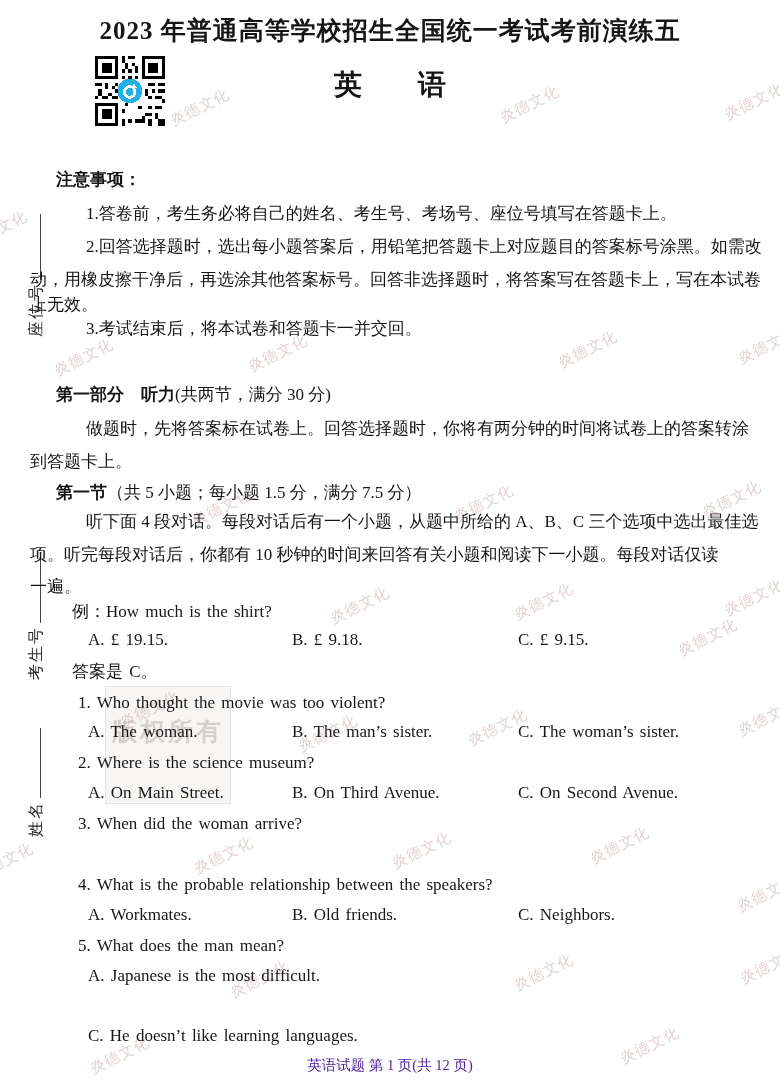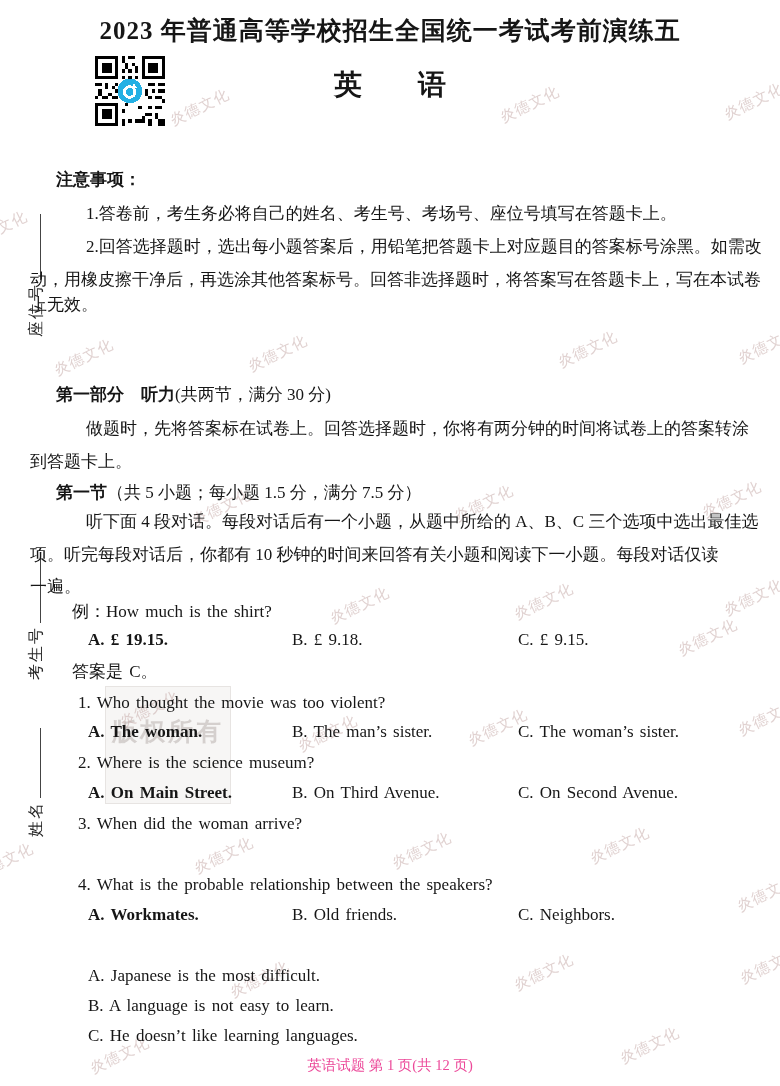--- a/index.html
+++ b/index.html
@@ -21,25 +21,25 @@
   .line{position:absolute;white-space:nowrap;font-size:17px;line-height:22px;}
   .head{left:56px;font-weight:bold;}
   .head .note{font-weight:normal;}
   .cont{left:30px;}
   .para{left:86px;}
   .qline{left:60px;word-spacing:2px;margin-left:18px;}
   .exline{left:72px;word-spacing:2px;}
 
   .optrow{position:absolute;left:0;width:780px;height:24px;}
   .optrow span{position:absolute;white-space:nowrap;font-size:17px;word-spacing:2px;}
-  .optA{left:88px;font-weight:bold;} .optB{left:292px;} .optC{left:518px;text-align:right;}
+  .optA{left:88px;} .optB{left:292px;} .optC{left:518px;text-align:right;}
   .optstack{left:88px;word-spacing:2px;}
 
   .footer{position:absolute;top:1056px;left:0;width:100%;text-align:center;
-    font-size:14.5px;color:#ec4899;}
+    font-size:14.5px;color:#4c1d95;}
 
   .vfield{position:absolute;height:20px;white-space:nowrap;font-size:16px;
     transform:rotate(-90deg);color:#222;letter-spacing:2px;}
   .vblank{display:inline-block;border-bottom:1.2px solid #444;height:13px;
     vertical-align:baseline;margin-left:3px;}
   .vf-seat{width:130px;left:-29px;top:262px;}
   .vf-cand{width:130px;left:-29px;top:605px;}
   .vf-name{width:112px;left:-20px;top:771px;}
   .vf-seat .vblank,.vf-cand .vblank{width:66px;}
   .vf-name .vblank{width:70px;}
@@ -118,20 +118,21 @@
 
     <div class="vfield vf-seat"><span>座位号</span><span class="vblank"></span></div>
     <div class="vfield vf-cand"><span>考生号</span><span class="vblank"></span></div>
     <div class="vfield vf-name"><span>姓名</span><span class="vblank"></span></div>
 
     <div class="line head" style="top:169px">注意事项：</div>
     <div class="line para" style="top:203px">1.答卷前，考生务必将自己的姓名、考生号、考场号、座位号填写在答题卡上。</div>
     <div class="line para" style="top:236px">2.回答选择题时，选出每小题答案后，用铅笔把答题卡上对应题目的答案标号涂黑。如需改</div>
     <div class="line cont" style="top:269px">动，用橡皮擦干净后，再选涂其他答案标号。回答非选择题时，将答案写在答题卡上，写在本试卷</div>
     <div class="line cont" style="top:294px">上无效。</div>
+    <div class="line para" style="top:318px">3.考试结束后，将本试卷和答题卡一并交回。</div>
 
     <div class="line head" style="top:384px"><span>第一部分　听力</span><span class="note">(共两节，满分 30 分)</span></div>
     <div class="line para" style="top:418px">做题时，先将答案标在试卷上。回答选择题时，你将有两分钟的时间将试卷上的答案转涂</div>
     <div class="line cont" style="top:451px">到答题卡上。</div>
 
     <div class="line head" style="top:482px"><span>第一节</span><span class="note">（共 5 小题；每小题 1.5 分，满分 7.5 分）</span></div>
     <div class="line para" style="top:511px">听下面 4 段对话。每段对话后有一个小题，从题中所给的 A、B、C 三个选项中选出最佳选</div>
     <div class="line cont" style="top:544px">项。听完每段对话后，你都有 10 秒钟的时间来回答有关小题和阅读下一小题。每段对话仅读</div>
     <div class="line cont" style="top:576px">一遍。</div>
 
@@ -159,19 +160,19 @@
 
     <div class="line qline" style="top:813px">3. When did the woman arrive?</div>
 
     <div class="line qline" style="top:874px">4. What is the probable relationship between the speakers?</div>
     <div class="optrow" style="top:905px">
       <span class="optA">A. Workmates.</span>
       <span class="optB">B. Old friends.</span>
       <span class="optC">C. Neighbors.</span>
     </div>
 
+    <div class="line qline" style="top:935px">5. What does the man mean?</div>
     <div class="line optstack" style="top:965px">A. Japanese is the most difficult.</div>
-    <div class="line optstack" style="top:995px">B. A language is not easy to learn.</div>
     <div class="line optstack" style="top:1025px">C. He doesn’t like learning languages.</div>
 
     <div class="footer">英语试题 第 1 页(共 12 页)</div>
   </div>
 </div>
 
 </body></html>

